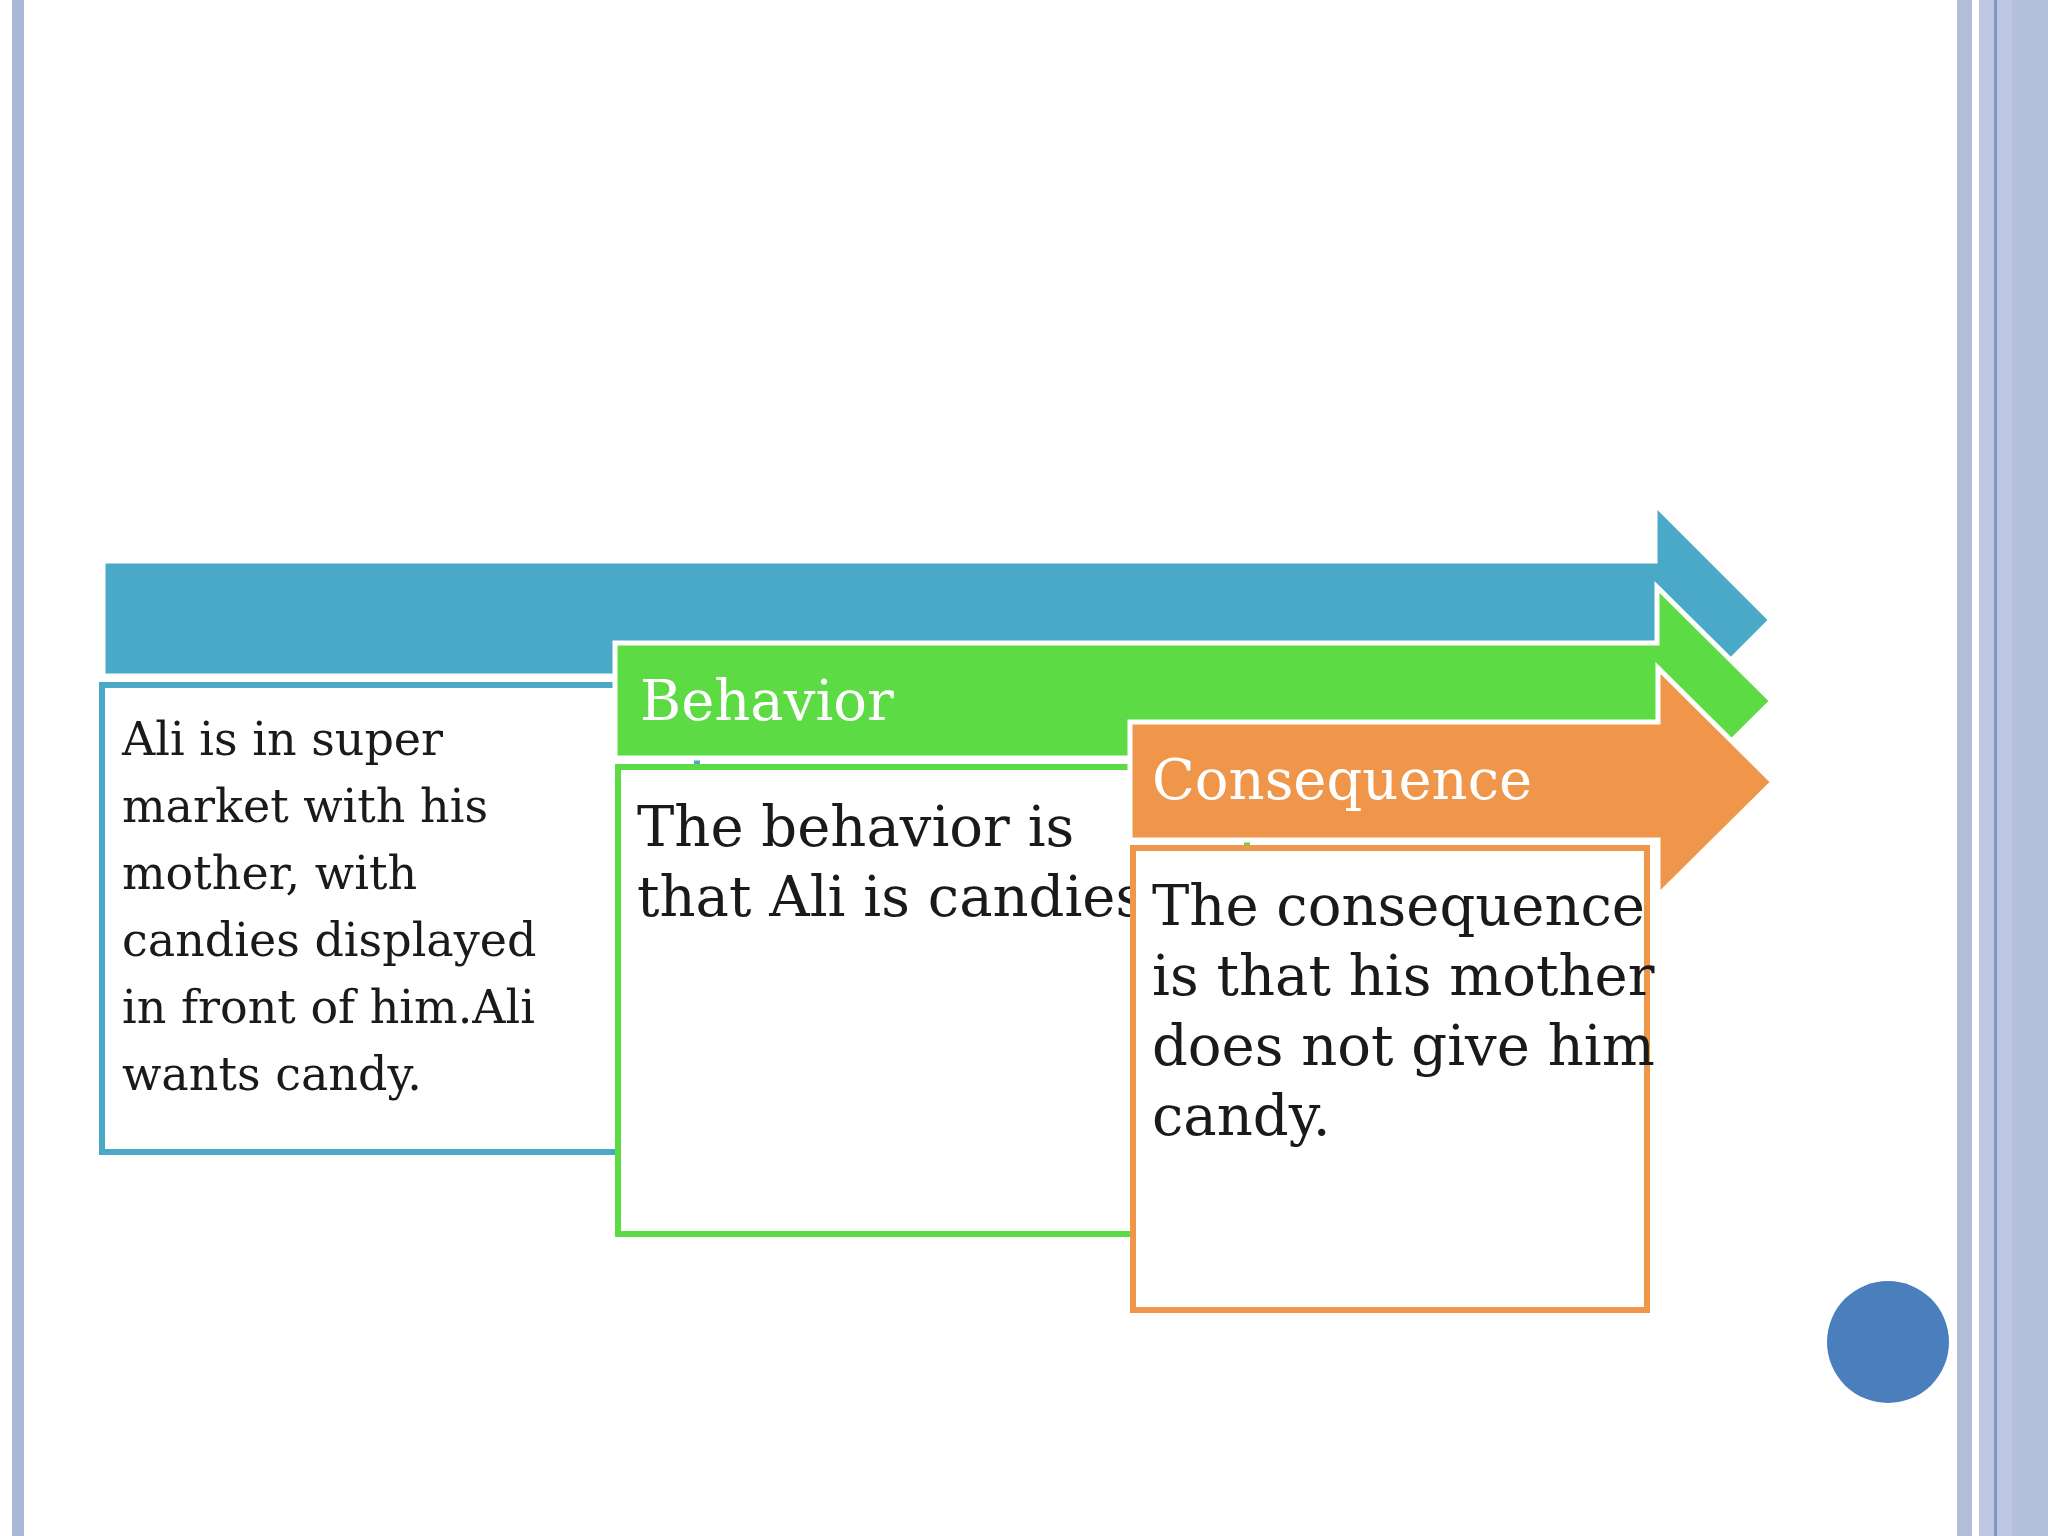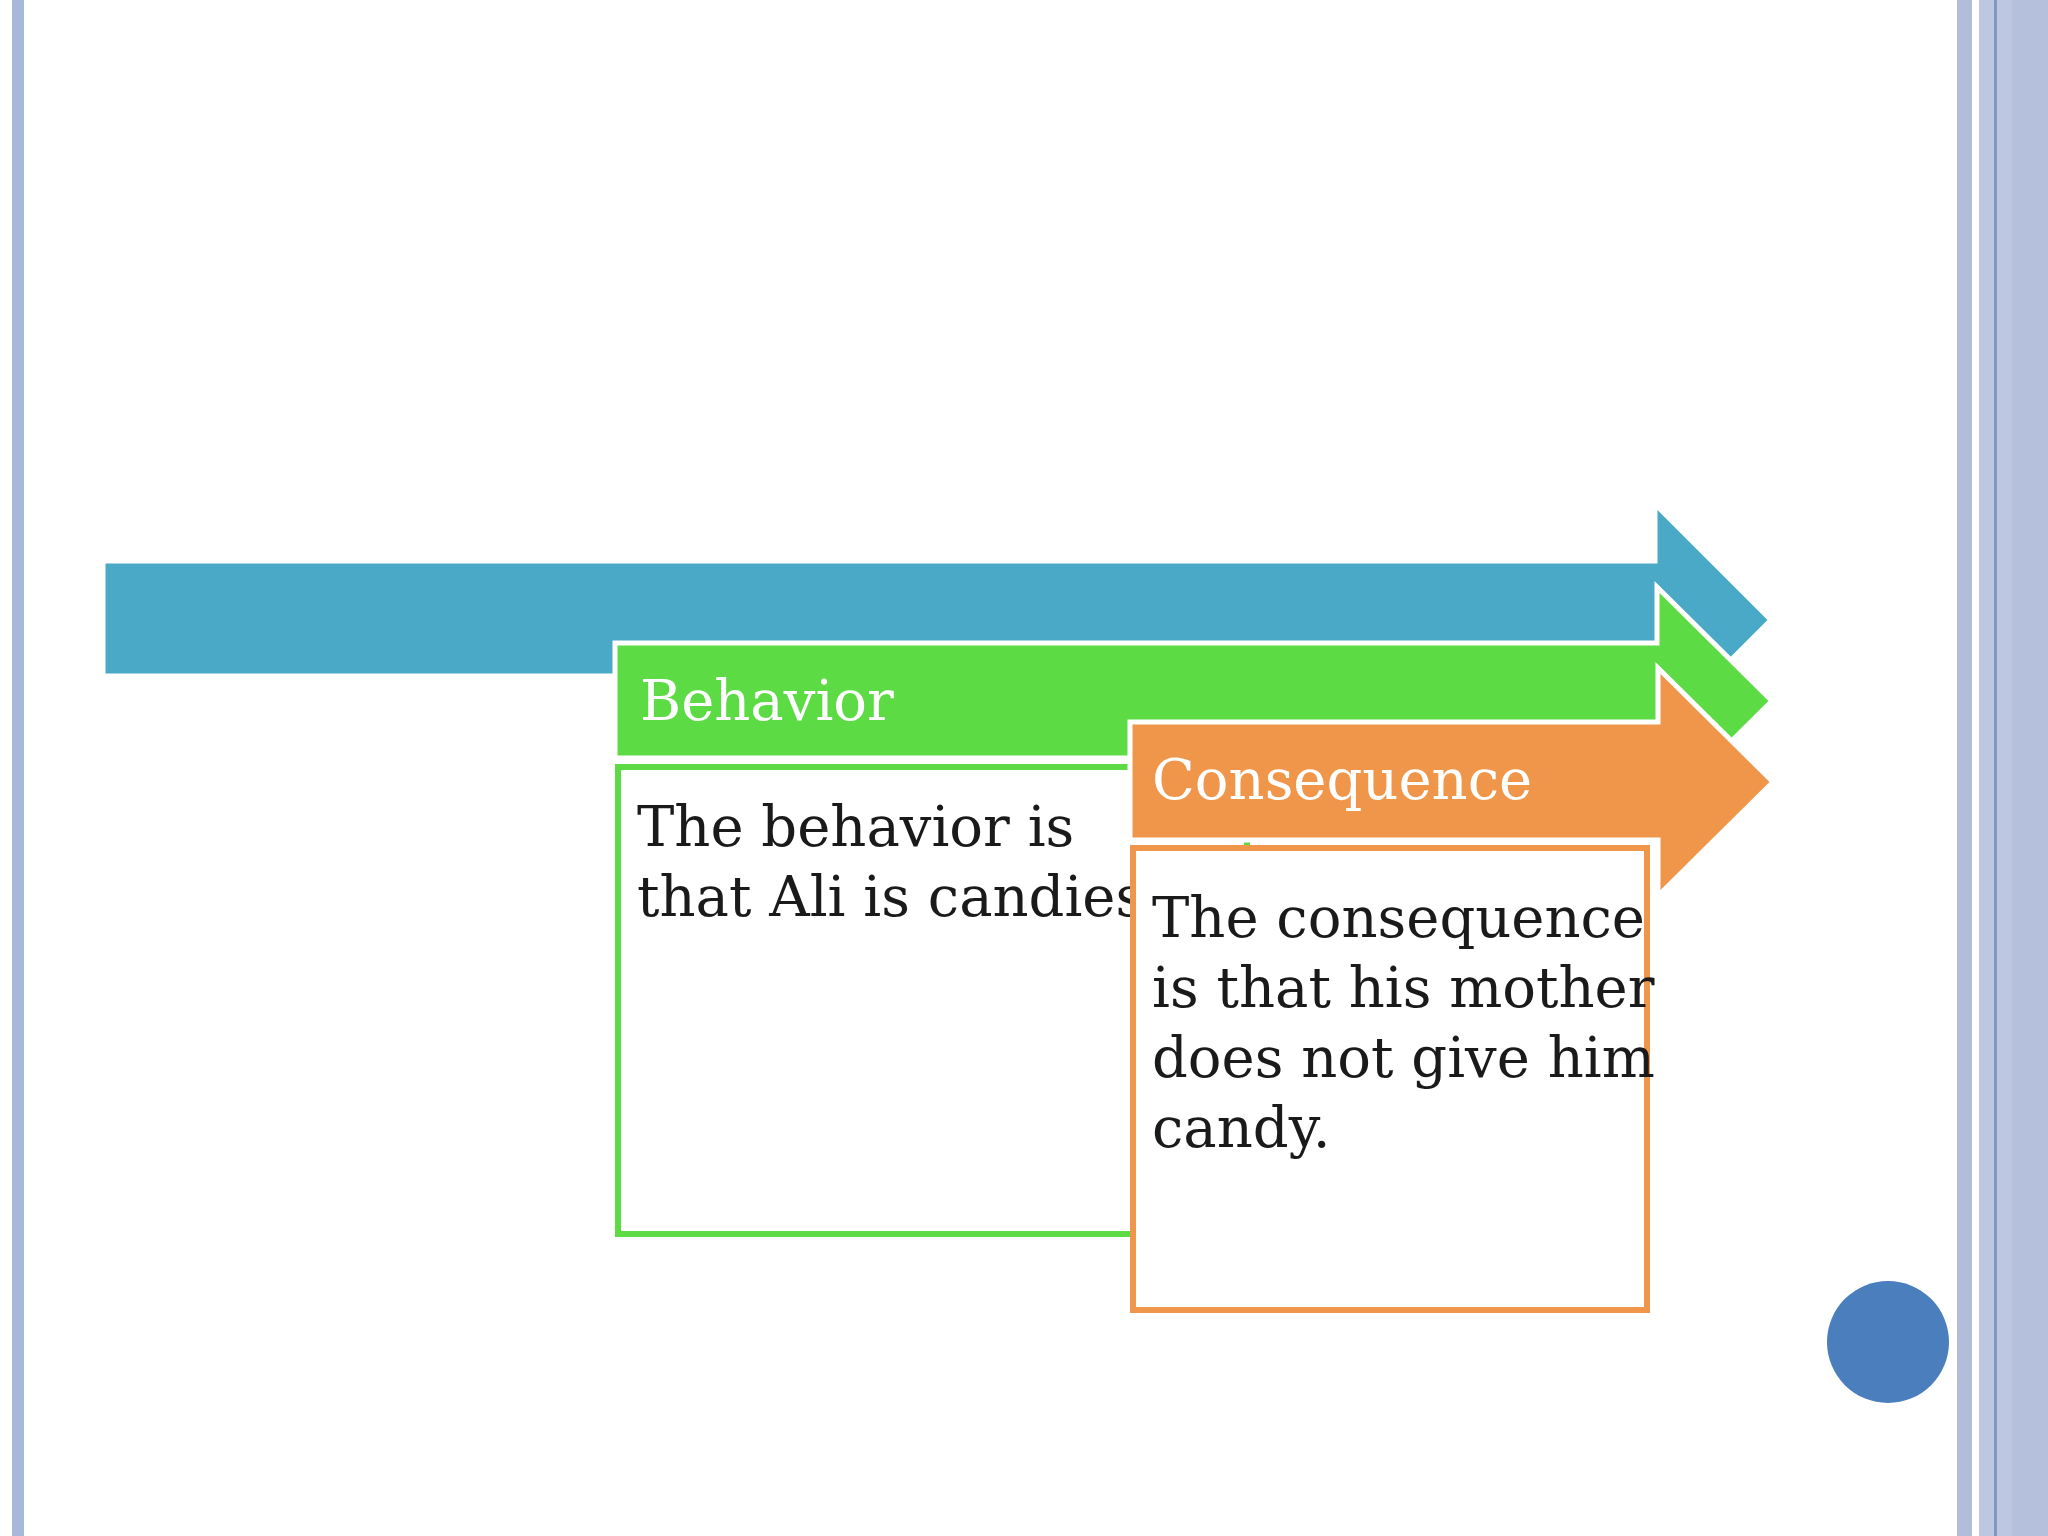--- a/index.html
+++ b/index.html
@@ -52,21 +52,21 @@
   .box-behavior{left:615px;top:764px;width:635px;height:473px;border-color:#5cdb45;}
   .box-consequence{left:1130px;top:845px;width:520px;height:468px;border-color:#f0964b;}
 
   .textbox-body{
     position:absolute;
     color:#1a1a1a;
     white-space:pre;
   }
   .body-antecedent{left:17px;top:18px;font-size:46px;line-height:67px;}
   .body-behavior{left:16px;top:22px;font-size:56px;line-height:70px;}
-  .body-consequence{left:16px;top:32px;font-size:56px;line-height:70px;}
+  .body-consequence{left:16px;top:20px;font-size:56px;line-height:70px;}
 
   
   .corner-circle{
     position:absolute;
     left:1827px;top:1281px;
     width:122px;height:122px;
     border-radius:50%;
     background:#4a7ebc;
   }
 </style>
@@ -78,20 +78,28 @@
   <div class="edge left-stripe"></div>
   <div class="edge right-stripe"></div>
   <div class="edge right-panel"></div>
   <div class="edge right-line"></div>
   <div class="edge right-band"></div>
 
   <svg class="arrow-layer" viewBox="0 0 2048 1536" aria-hidden="true">
     <path d="M103,561 H1655 V504 L1771,620 L1655,736 V676 H103 Z" stroke="#ffffff" stroke-width="5" fill="#4AA9C7"></path>
   </svg>
 
+  <div class="textbox box-antecedent">
+    <div class="textbox-body body-antecedent">Ali is in super
+market with his
+mother, with
+candies displayed
+in front of him.Ali
+wants candy.</div>
+  </div>
 
   <svg class="arrow-layer" viewBox="0 0 2048 1536" aria-hidden="true">
     <path d="M615,643 H1657 V587 L1772,701 L1657,815 V758 H615 Z" stroke="#ffffff" stroke-width="5" fill="#5CDB45"></path>
   </svg>
   <div class="banner-title title-behavior">Behavior</div>
 
   <div class="textbox box-behavior">
     <div class="textbox-body body-behavior">The behavior is
 that Ali is candies</div>
   </div>

